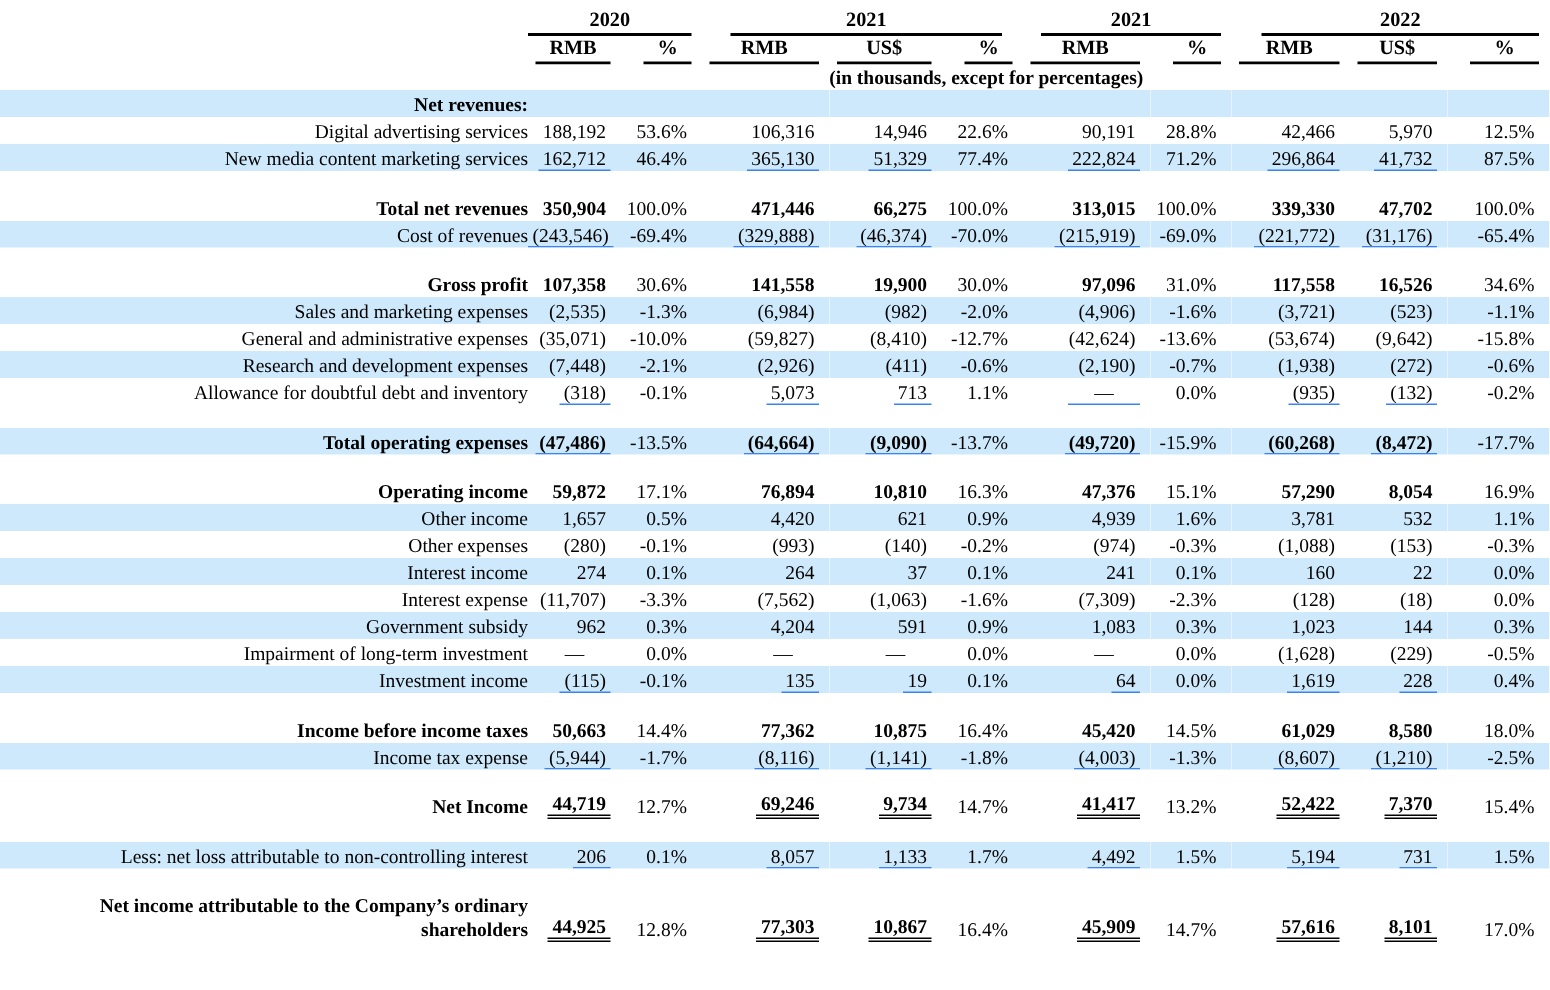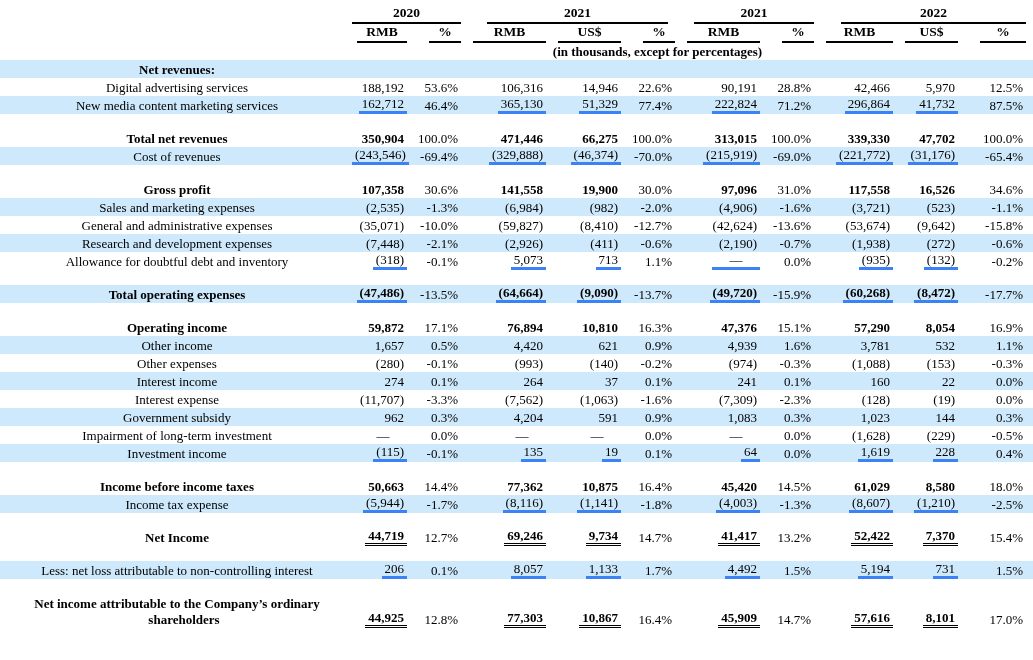--- a/index.html
+++ b/index.html
@@ -24,27 +24,27 @@
   .y3 div{margin-left:12px;margin-right:7px;}
   .y4 div{margin-left:20px;margin-right:7px;}
   .ch.n div{margin-left:5px;margin-right:7px;}
   .ch.p div{margin-left:15px;margin-right:7px;}
   th.note{font-size:13px;text-align:center;padding-left:26px;font-weight:bold;}
   
   tr.data{height:18px;}
   tr.tall{height:34px;}
   tr.sp{height:15px;}
   tr.bg{background:#cde9fb;}
-  td.label{text-align:center;padding-left:2px;}
+  td.label{text-align:right;padding-left:2px;}
   td.label .l2{padding-left:14px;}
   tr.bold td.label{font-weight:bold;}
   td.v{text-align:right;padding-right:7px;}
   .val{display:inline-block;padding:0 3px;line-height:15px;}
   tr.bold td.num .val{font-weight:bold;}
-  .rule1{border-bottom:3px solid #3b82f6;}
+  .rule1{border-bottom:1px solid #3b82f6;}
   .rule2{border-bottom:3px double #000;}
   .dash{min-width:42px;text-align:center;}
 </style>
 </head>
 <body>
 
 <table>
   <colgroup>
     <col style="width:352px">
       <col style="width:62px">
@@ -357,21 +357,21 @@
           <div>Interest expense</div>
         </td>
         <td class="v num"><span class="val">(11,707)</span></td>
         <td class="v pct"><span class="val">-3.3%</span></td>
         <td class="v num"><span class="val">(7,562)</span></td>
         <td class="v num"><span class="val">(1,063)</span></td>
         <td class="v pct"><span class="val">-1.6%</span></td>
         <td class="v num"><span class="val">(7,309)</span></td>
         <td class="v pct"><span class="val">-2.3%</span></td>
         <td class="v num"><span class="val">(128)</span></td>
-        <td class="v num"><span class="val">(19)</span></td>
+        <td class="v num"><span class="val">(18)</span></td>
         <td class="v pct"><span class="val">0.0%</span></td>
       </tr>
       <tr class="data bg">
         <td class="label">
           <div>Government subsidy</div>
         </td>
         <td class="v num"><span class="val">962</span></td>
         <td class="v pct"><span class="val">0.3%</span></td>
         <td class="v num"><span class="val">4,204</span></td>
         <td class="v num"><span class="val">591</span></td>

